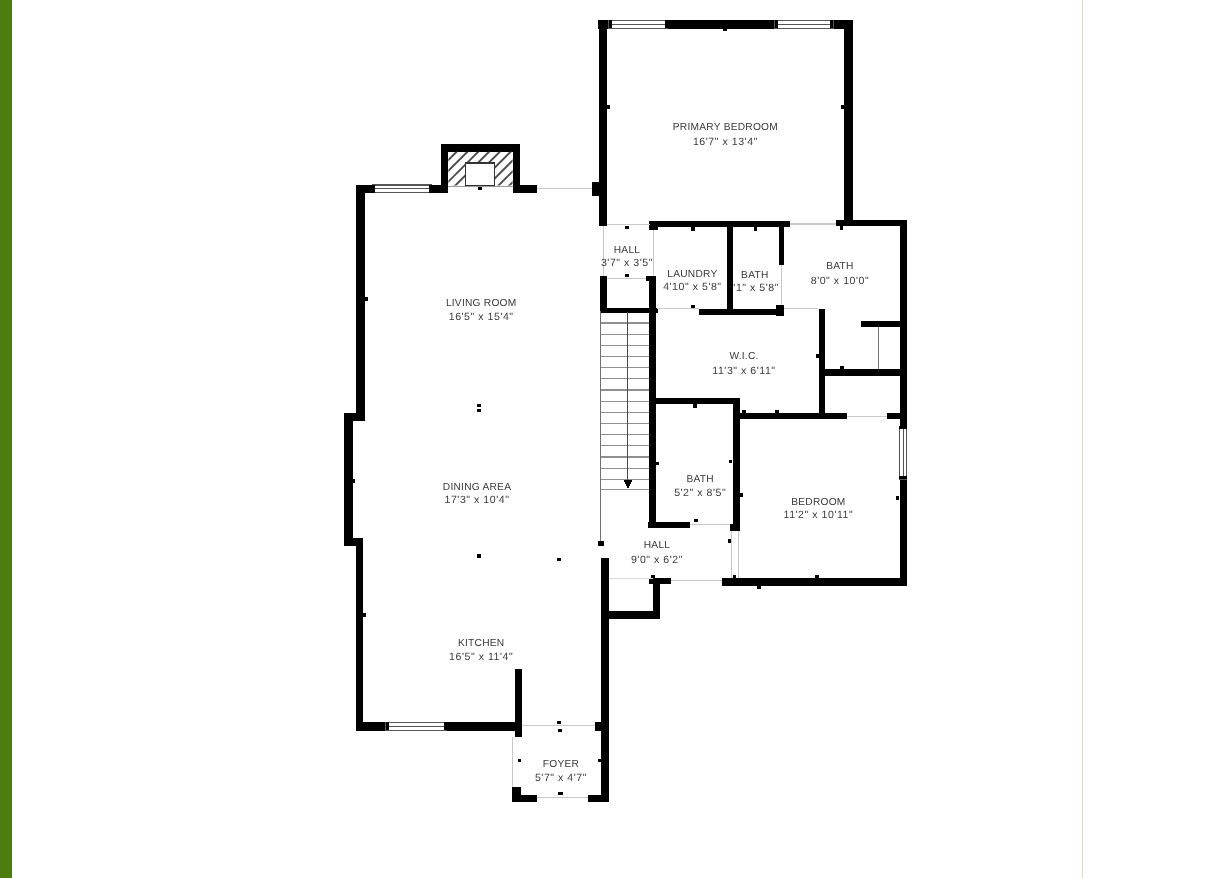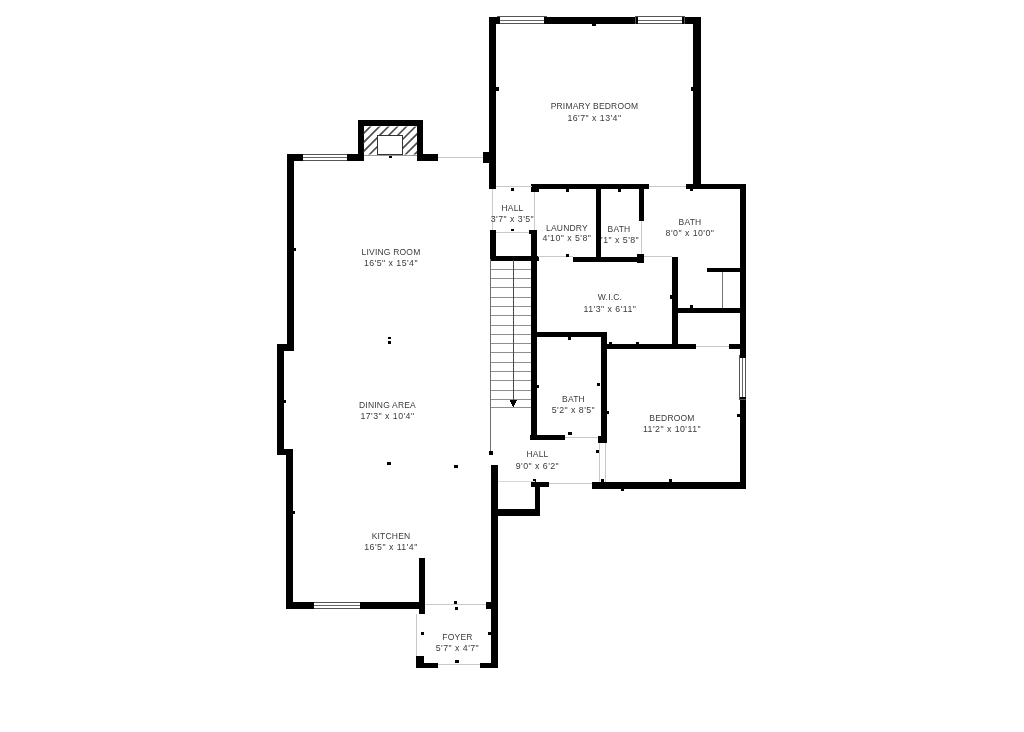--- a/index.html
+++ b/index.html
@@ -1,16 +1,16 @@
 <!DOCTYPE html>
 <html><head>
 <meta charset="utf-8">
 <style>
 html,body{margin:0;padding:0;background:#ffffff;}
-#plan{position:relative;width:892px;height:732px;background:#4d7c0f;overflow:hidden;}
+#plan{position:relative;width:892px;height:732px;background:#4d7c0f;overflow:hidden;padding-left:10px;}
 svg{display:block;}
 text{font-family:"Liberation Sans",sans-serif;fill:#3a3a3a;}
 .rn{font-size:8.5px;letter-spacing:.2px;}
 .rd{font-size:8.8px;letter-spacing:.45px;}
 </style>
 </head>
 <body>
 <div id="plan">
 <svg width="1024" height="732" viewBox="0 0 1024 732" shape-rendering="crispEdges">
 

